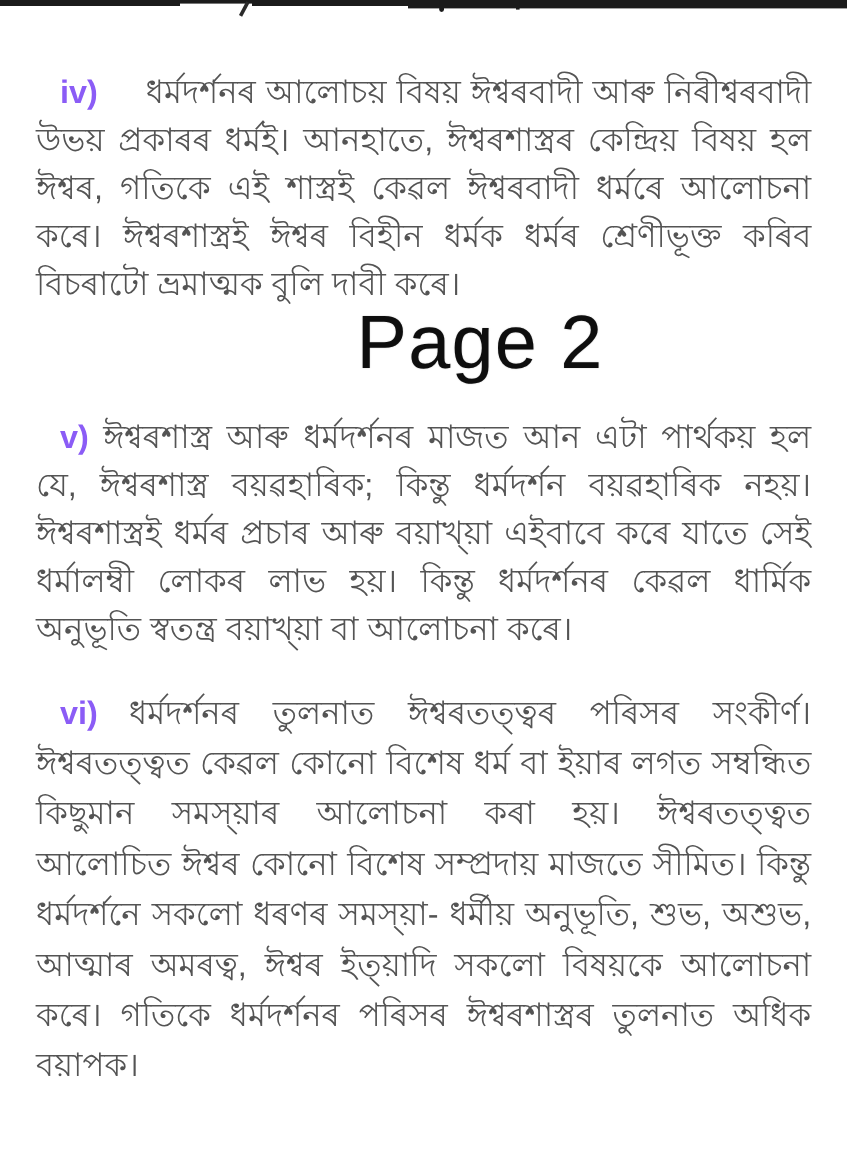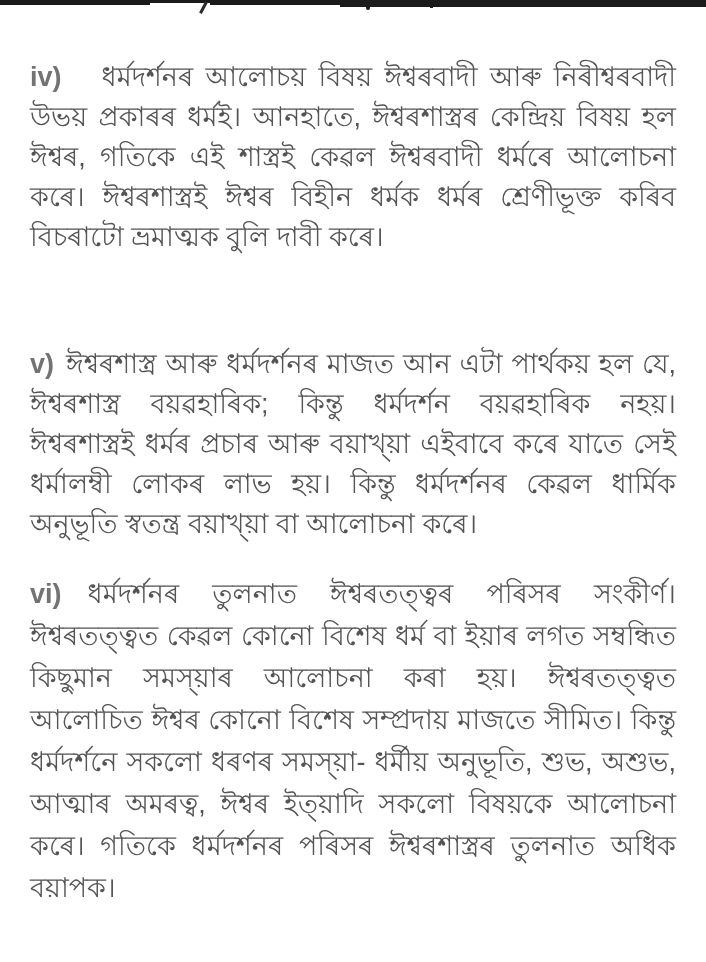--- a/index.html
+++ b/index.html
@@ -22,21 +22,21 @@
   .para{
     position:absolute;left:30px;width:646px;
     font-size:27px;line-height:40px;
     color:#545454;
     text-align:justify;
     margin:0;
   }
   .para-iv{top:57px;}
   .para-v{top:344px;}
   .para-vi{top:573px;line-height:42px;}
-  .marker{font-weight:bold;color:#737373;}
+  .marker{font-weight:bold;color:#8b5cf6;margin-left:20px;}
   .para-iv .marker{margin-right:40px;}
   .para-v .marker{margin-right:12px;}
   .para-vi .marker{margin-right:26px;}
 
   .page-label{
     position:absolute;
     top:248px;left:50%;
     transform:translateX(-50%);
     margin-left:47px;
     font-size:63px;line-height:76px;
@@ -54,18 +54,19 @@
 
   <div class="top-strip"></div>
   <div class="top-strip-thick"></div>
   <div class="top-strip-gap"></div>
   <div class="mark-diag"></div>
   <div class="mark-tick1"></div>
   <div class="mark-tick2"></div>
 
   <p class="para para-iv"><span class="marker">iv)</span><span>ধৰ্মদৰ্শনৰ আলোচয় বিষয় ঈশ্বৰবাদী আৰু নিৰীশ্বৰবাদী উভয় প্ৰকাৰৰ ধৰ্মই। আনহাতে, ঈশ্বৰশাস্ত্ৰৰ কেন্দ্ৰিয় বিষয় হল ঈশ্বৰ, গতিকে এই শাস্ত্ৰই কেৱল ঈশ্বৰবাদী ধৰ্মৰে আলোচনা কৰে। ঈশ্বৰশাস্ত্ৰই ঈশ্বৰ বিহীন ধৰ্মক ধৰ্মৰ শ্ৰেণীভূক্ত কৰিব বিচৰাটো ভ্ৰমাত্মক বুলি দাবী কৰে।</span></p>
 
+  <div class="page-label">Page 2</div>
 
   <p class="para para-v"><span class="marker">v)</span><span>ঈশ্বৰশাস্ত্ৰ আৰু ধৰ্মদৰ্শনৰ মাজত আন এটা পাৰ্থকয় হল যে, ঈশ্বৰশাস্ত্ৰ বয়ৱহাৰিক; কিন্তু ধৰ্মদৰ্শন বয়ৱহাৰিক নহয়। ঈশ্বৰশাস্ত্ৰই ধৰ্মৰ প্ৰচাৰ আৰু বয়াখ্য়া এইবাবে কৰে যাতে সেই ধৰ্মালম্বী লোকৰ লাভ হয়। কিন্তু ধৰ্মদৰ্শনৰ কেৱল ধাৰ্মিক অনুভূতি স্বতন্ত্ৰ বয়াখ্য়া বা আলোচনা কৰে।</span></p>
 
   <p class="para para-vi"><span class="marker">vi)</span><span>ধৰ্মদৰ্শনৰ তুলনাত ঈশ্বৰতত্ত্বৰ পৰিসৰ সংকীৰ্ণ। ঈশ্বৰতত্ত্বত কেৱল কোনো বিশেষ ধৰ্ম বা ইয়াৰ লগত সম্বন্ধিত কিছুমান সমস্য়াৰ আলোচনা কৰা হয়। ঈশ্বৰতত্ত্বত আলোচিত ঈশ্বৰ কোনো বিশেষ সম্প্ৰদায় মাজতে সীমিত। কিন্তু ধৰ্মদৰ্শনে সকলো ধৰণৰ সমস্য়া- ধৰ্মীয় অনুভূতি, শুভ, অশুভ, আত্মাৰ অমৰত্ব, ঈশ্বৰ ইত্য়াদি সকলো বিষয়কে আলোচনা কৰে। গতিকে ধৰ্মদৰ্শনৰ পৰিসৰ ঈশ্বৰশাস্ত্ৰৰ তুলনাত অধিক বয়াপক।</span></p>
 
 </div>
 
 </body></html>

